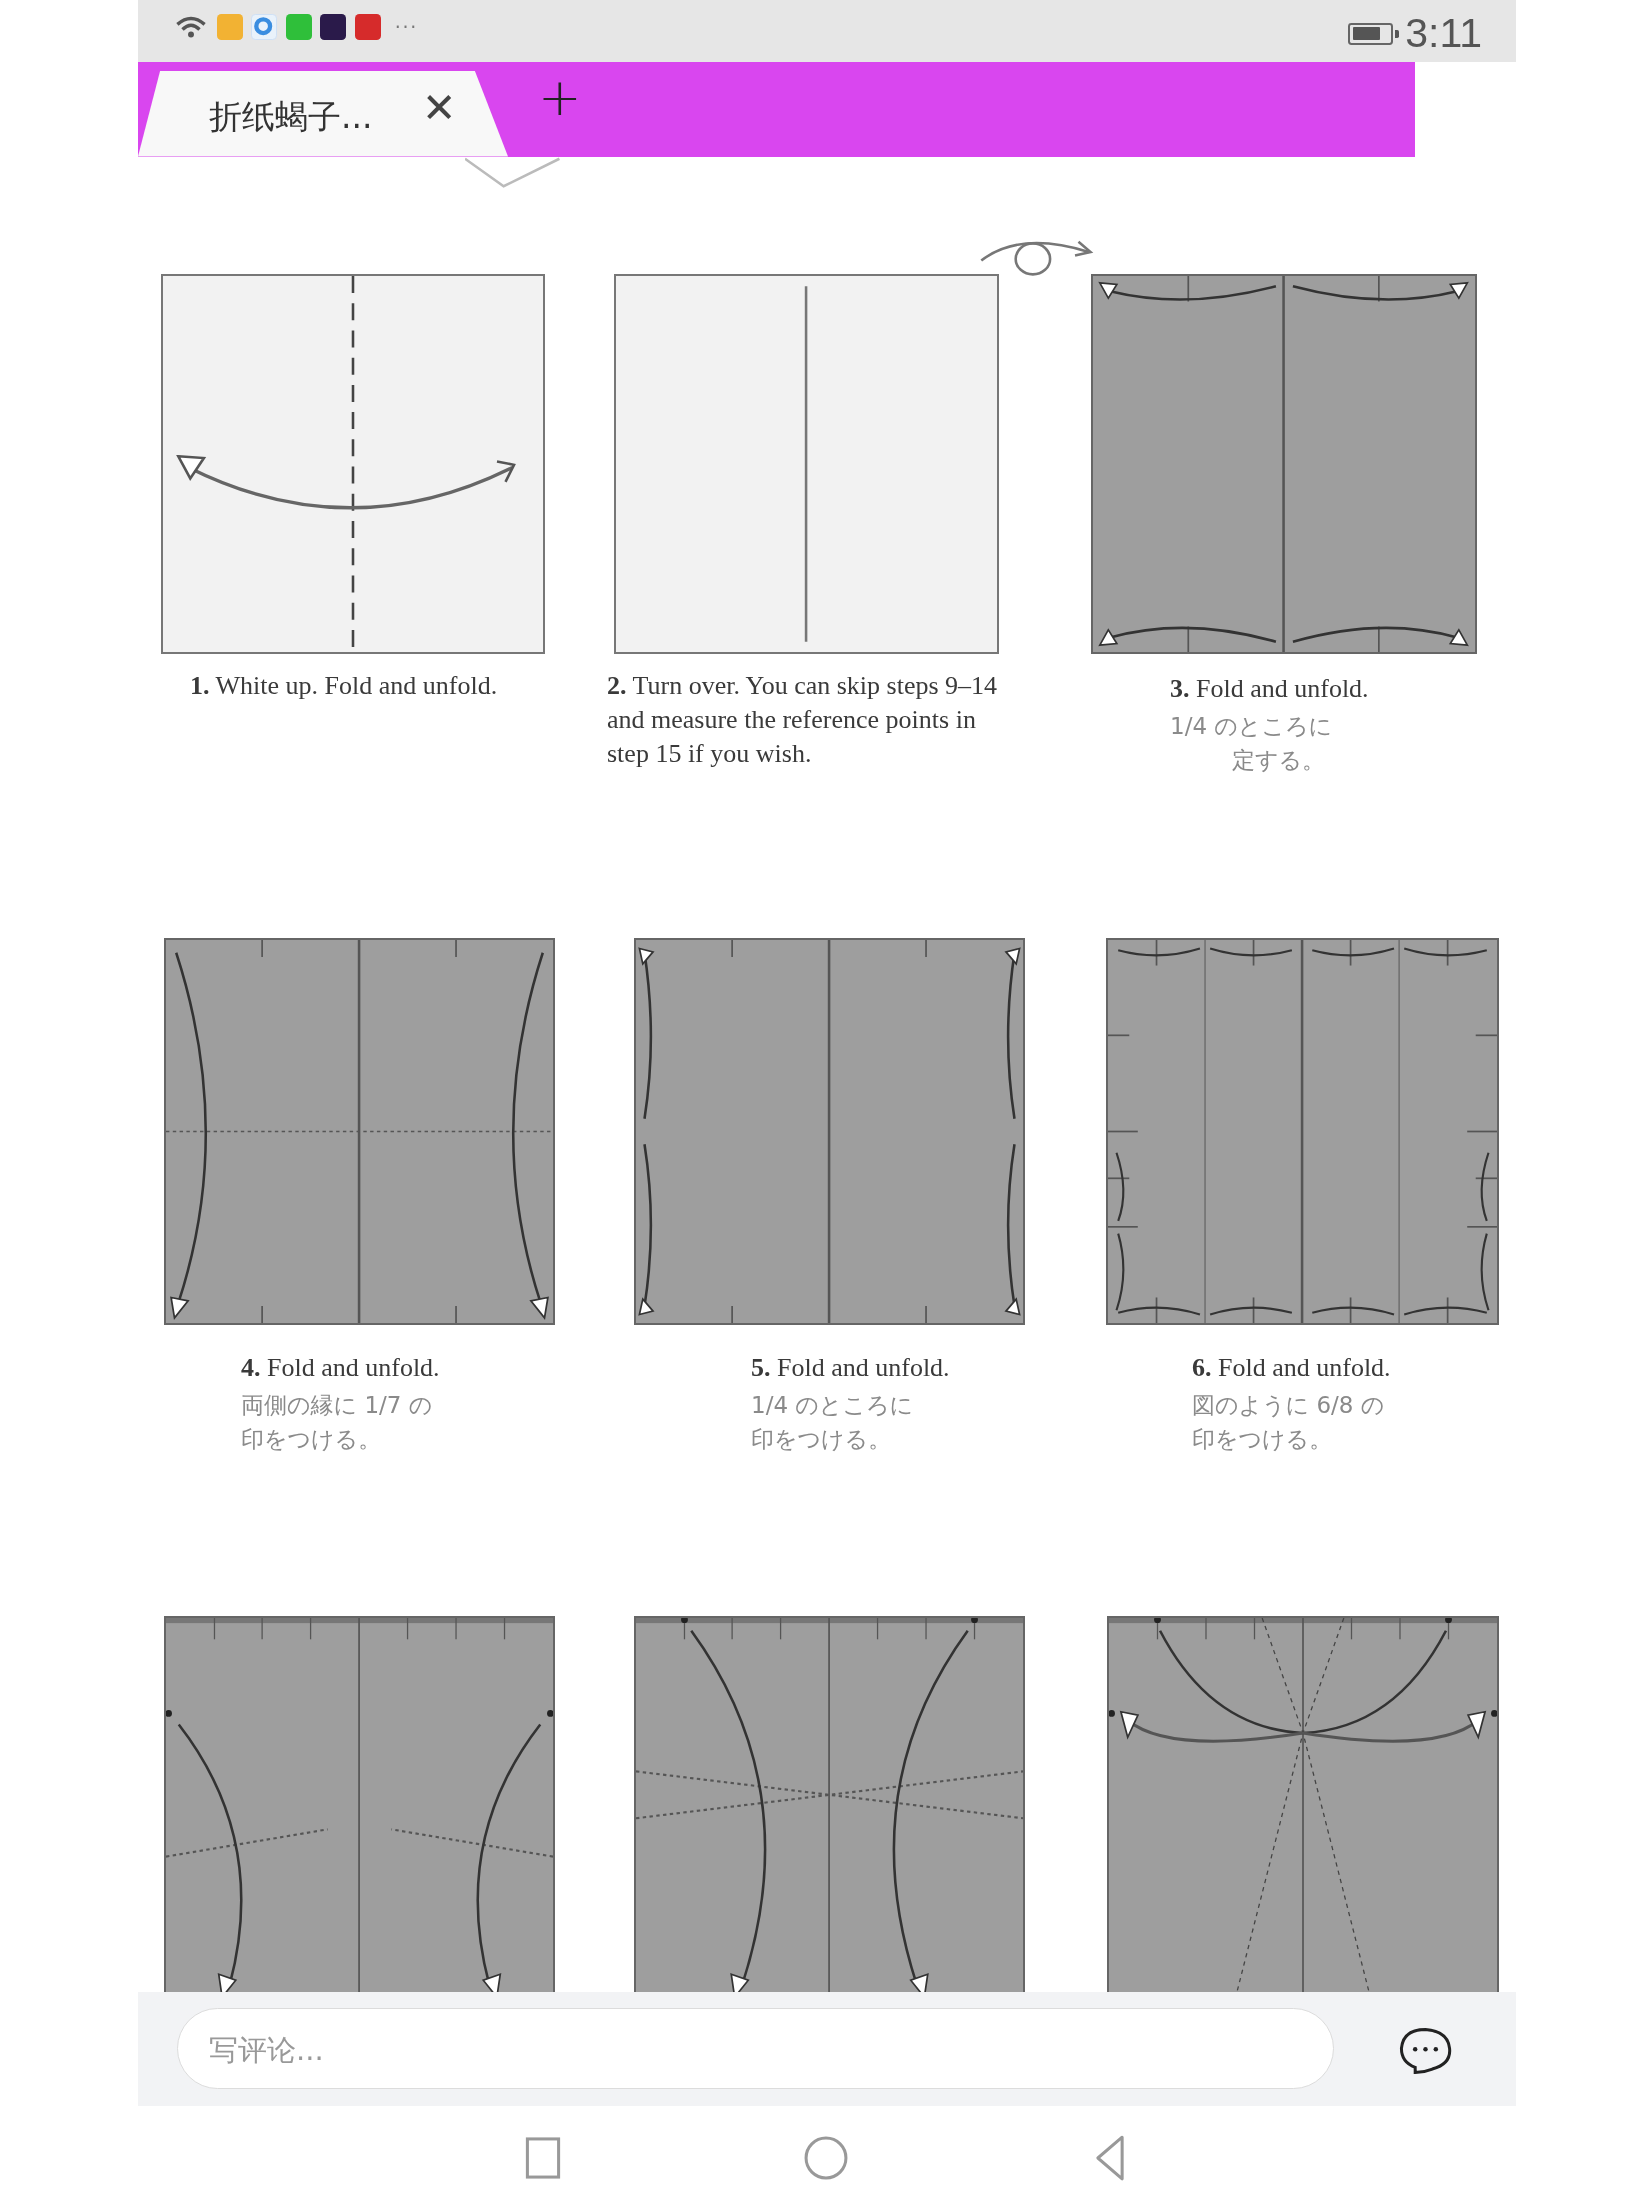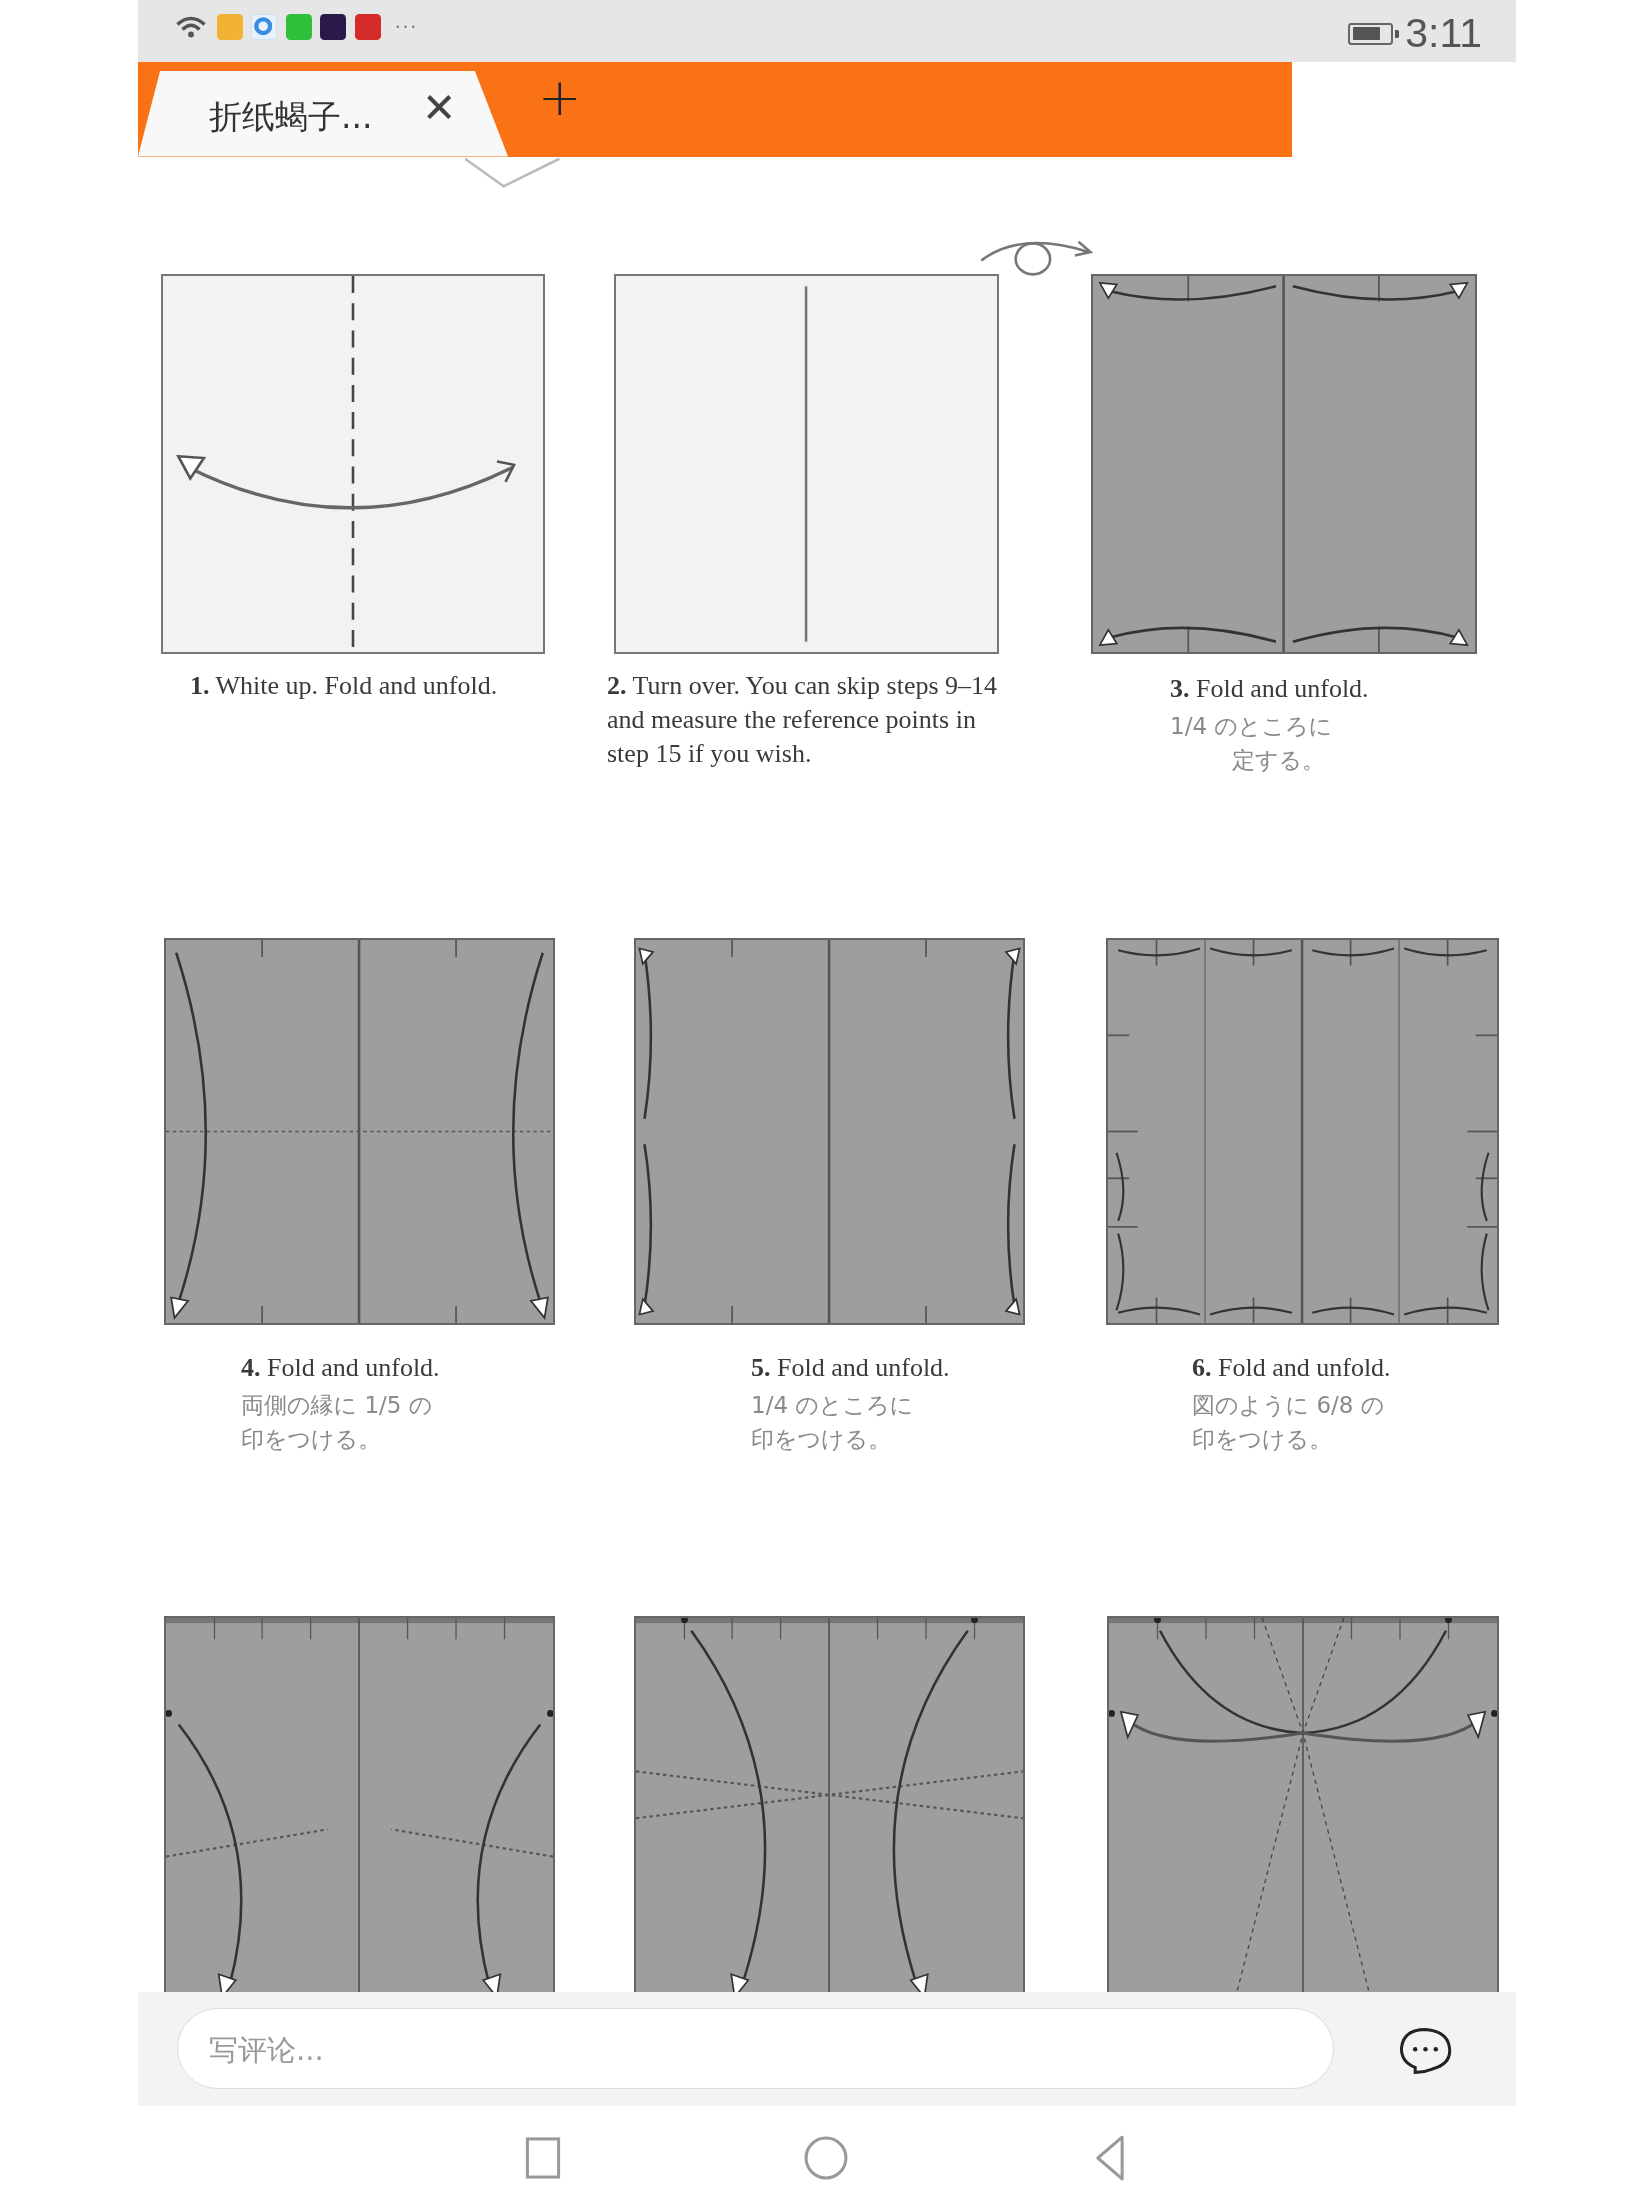--- a/index.html
+++ b/index.html
@@ -13,21 +13,21 @@
   .app-icon { width:26px; height:26px; border-radius:4.3px; display:inline-block; }
   .wifi { width:34px; height:26px; position:relative; }
   .more-dots { font-size:19px; color:#777; letter-spacing:1.7px; margin-left:5.2px; }
   .status-right { position:absolute; right:34px; top:10.3px; display:flex; align-items:center; gap:12px; }
   .battery { width:45px; height:22.4px; border:2.6px solid #666; border-radius:3.4px; position:relative; box-sizing:border-box; }
   .battery::before { content:""; position:absolute; left:2.6px; top:2.6px; bottom:2.6px; width:27.5px; background:#555; border-radius:0.9px; }
   .battery::after { content:""; position:absolute; right:-7.7px; top:5.2px; width:4.3px; height:8.6px; background:#555; border-radius:0 1.7px 1.7px 0; }
   .time { font-family:"Liberation Sans", sans-serif; font-size:41px; color:#555; }
 
   
-  .tab-bar { position:absolute; left:0; top:62px; width:1154px; height:95px; background:#f97316; }
+  .tab-bar { position:absolute; left:0; top:62px; width:1277px; height:95px; background:#d946ef; }
   .tab { position:absolute; left:0; top:8.6px; width:370px; height:86px; background:#f8f8f8;
          clip-path:polygon(6% 0, 91% 0, 100% 100%, 0 100%); display:flex; align-items:center; }
   .tab-title { position:absolute; left:71px; top:24px; font-size:33px; color:#333; }
   .tab-close { position:absolute; left:284px; top:17px; font-size:41px; color:#444; font-weight:300; line-height:1; }
   .tab-new { position:absolute; left:400px; top:8.6px; font-size:52px; color:#222; line-height:1; font-weight:300; }
 
   
   .content { position:absolute; left:0; top:157px; width:1378px; height:1835px; background:#ffffff; overflow:hidden; }
   .diagram { position:absolute; box-sizing:border-box; border:2.6px solid #777; }
   .diagram.white { background:#f2f2f2; }
@@ -220,21 +220,21 @@
             <path d="M12 345 Q25 390 10 435"></path>
           <path d="M447 250 Q432 295 445 330"></path>
             <path d="M445 345 Q432 390 447 435"></path>
         </g>
       </svg>
     </div>
 
     <div class="caption" style="left:103px;top:1194px;width:310px;">
       <div class="en"><b>4.</b> <span>Fold and unfold.</span></div>
       <div class="jp">
-        <div>両側の縁に 1/5 の</div>
+        <div>両側の縁に 1/7 の</div>
         <div>印をつける。</div>
       </div>
     </div>
     <div class="caption" style="left:581px;top:1194px;width:310px;margin-left:32px;">
       <div class="en"><b>5.</b> <span>Fold and unfold.</span></div>
       <div class="jp">
         <div>1/4 のところに</div>
         <div>印をつける。</div>
       </div>
     </div>

